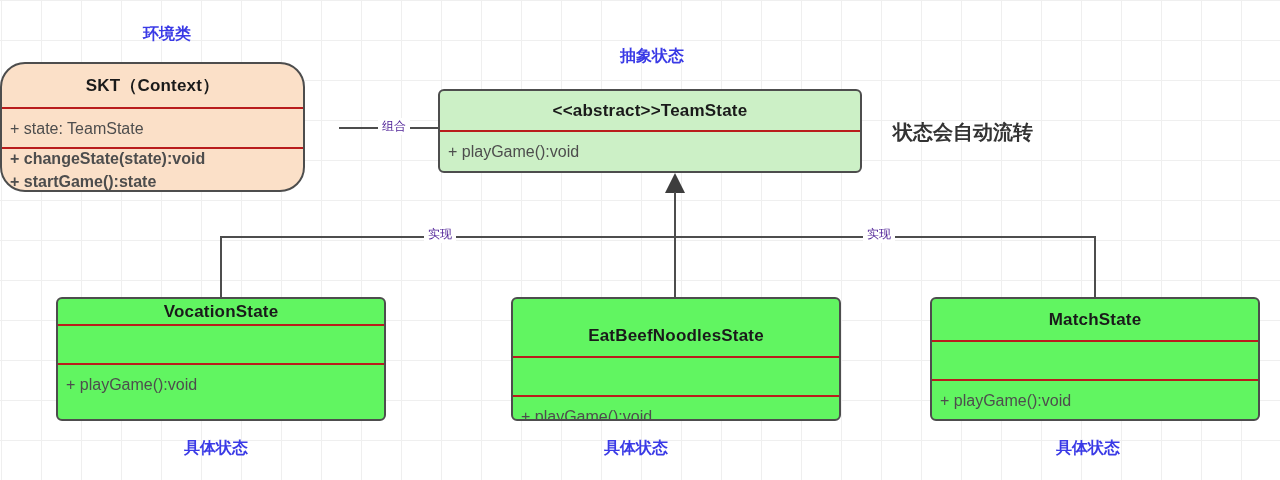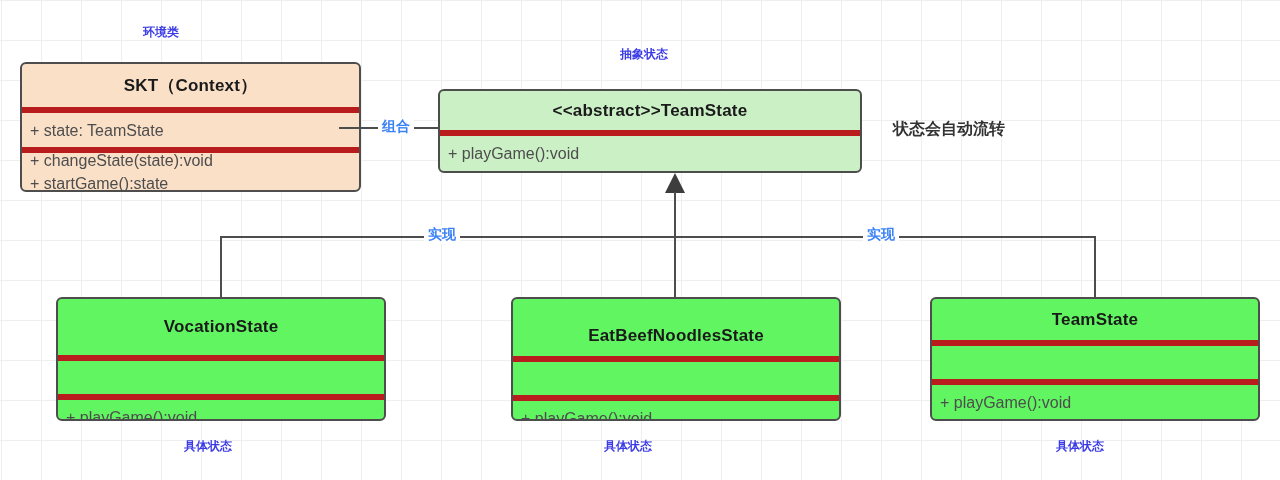--- a/index.html
+++ b/index.html
@@ -53,21 +53,21 @@
     flex-direction: column;
     align-items: flex-start;
     justify-content: center;
   }
   .uml-body span {
     display: block;
     line-height: 23px;
     white-space: nowrap;
   }
   .sep {
-    border-top: 6px solid #b91c1c;
+    border-top: 2px solid #b91c1c;
     padding-left: 8px;
   }
 
   
   .ctx { background: #fbe0c8; }
   
   .abs { background: #ccf0c6; }
   
   .con { background: #61f561; }
 
@@ -94,56 +94,55 @@
     border-left: 10px solid transparent;
     border-right: 10px solid transparent;
     border-bottom: 20px solid #3d3d3d;
   }
 
   
   .note-blue {
     position: absolute;
     color: #3a3ae6;
     font-weight: bold;
-    font-size: 12px;
+    font-size: 16px;
     white-space: nowrap;
   }
   .note-dark {
     position: absolute;
     color: #333333;
     font-weight: bold;
-    font-size: 16px;
+    font-size: 20px;
     white-space: nowrap;
     text-align: center;
   }
   .edge-label {
     position: absolute;
     background: #ffffff;
-    color: #3b82f6;
-    font-size: 14px;
+    color: #4c1d95;
+    font-size: 12px;
     padding: 0 4px;
     white-space: nowrap;
-    font-weight: bold;
   }
 </style>
 </head>
 <body>
 
 <div id="canvas">
 
   <div class="note-blue" style="left:143px; top:24px;">环境类</div>
 
   <div class="note-blue" style="left:620px; top:46px;text-align:right;">抽象状态</div>
 
-  <div class="uml-class ctx" style="left:20px; top:62px; width:341px; height:130px;">
+  <div class="uml-class ctx" style="left:0; top:62px; width:305px; height:130px;border-radius:25px;">
     <div class="uml-row uml-title" style="height:43px;">SKT（Context）</div>
     <div class="uml-row uml-body sep" style="height:40px;">
       <span>+ state: TeamState</span>
     </div>
-    <div class="uml-row uml-body sep" style="height:43px;">
+    <div class="uml-row uml-body sep" style="height:43px;font-weight:bold;">
       <span>+ changeState(state):void</span>
       <span>+ startGame():state</span>
     </div>
   </div>
 
   <div class="line-h" style="left:339px; top:127px; width:120px;"></div>
   <div class="arrow-right" style="left:441px; top:119px;"></div>
   <div class="edge-label" style="left:378px; top:118px;">组合</div>
 
   <div class="uml-class abs" style="left:438px; top:89px; width:424px; height:84px;">
@@ -161,39 +160,39 @@
   <div class="line-h" style="left:221px; top:236px; width:875px;"></div>
 
   <div class="line-v" style="left:220px; top:236px; height:61px;"></div>
 
   <div class="line-v" style="left:1094px; top:236px; height:61px;"></div>
 
   <div class="edge-label" style="left:424px; top:226px;">实现</div>
   <div class="edge-label" style="left:863px; top:226px;">实现</div>
 
   <div class="uml-class con" style="left:56px; top:297px; width:330px; height:124px;">
-    <div class="uml-row uml-title" style="height:56px;border-radius:17px;">VocationState</div>
+    <div class="uml-row uml-title" style="height:25px;border-radius:17px;">VocationState</div>
     <div class="uml-row uml-body sep" style="height:39px;"></div>
     <div class="uml-row uml-body sep" style="height:40px;">
       <span>+ playGame():void</span>
     </div>
   </div>
   <div class="note-blue" style="left:184px; top:438px;">具体状态</div>
 
   <div class="uml-class con" style="left:511px; top:297px; width:330px; height:124px;">
     <div class="uml-row uml-title" style="height:41px;margin-top:16px;">EatBeefNoodlesState</div>
     <div class="uml-row uml-body sep" style="height:39px;"></div>
     <div class="uml-row uml-body sep" style="height:40px;">
       <span>+ playGame():void</span>
     </div>
   </div>
   <div class="note-blue" style="left:604px; top:438px;">具体状态</div>
 
   <div class="uml-class con" style="left:930px; top:297px; width:330px; height:124px;">
-    <div class="uml-row uml-title" style="height:41px;">TeamState</div>
+    <div class="uml-row uml-title" style="height:41px;">MatchState</div>
     <div class="uml-row uml-body sep" style="height:39px;"></div>
     <div class="uml-row uml-body sep" style="height:40px;">
       <span>+ playGame():void</span>
     </div>
   </div>
   <div class="note-blue" style="left:1056px; top:438px;">具体状态</div>
 
 </div>
 
 </body></html>

